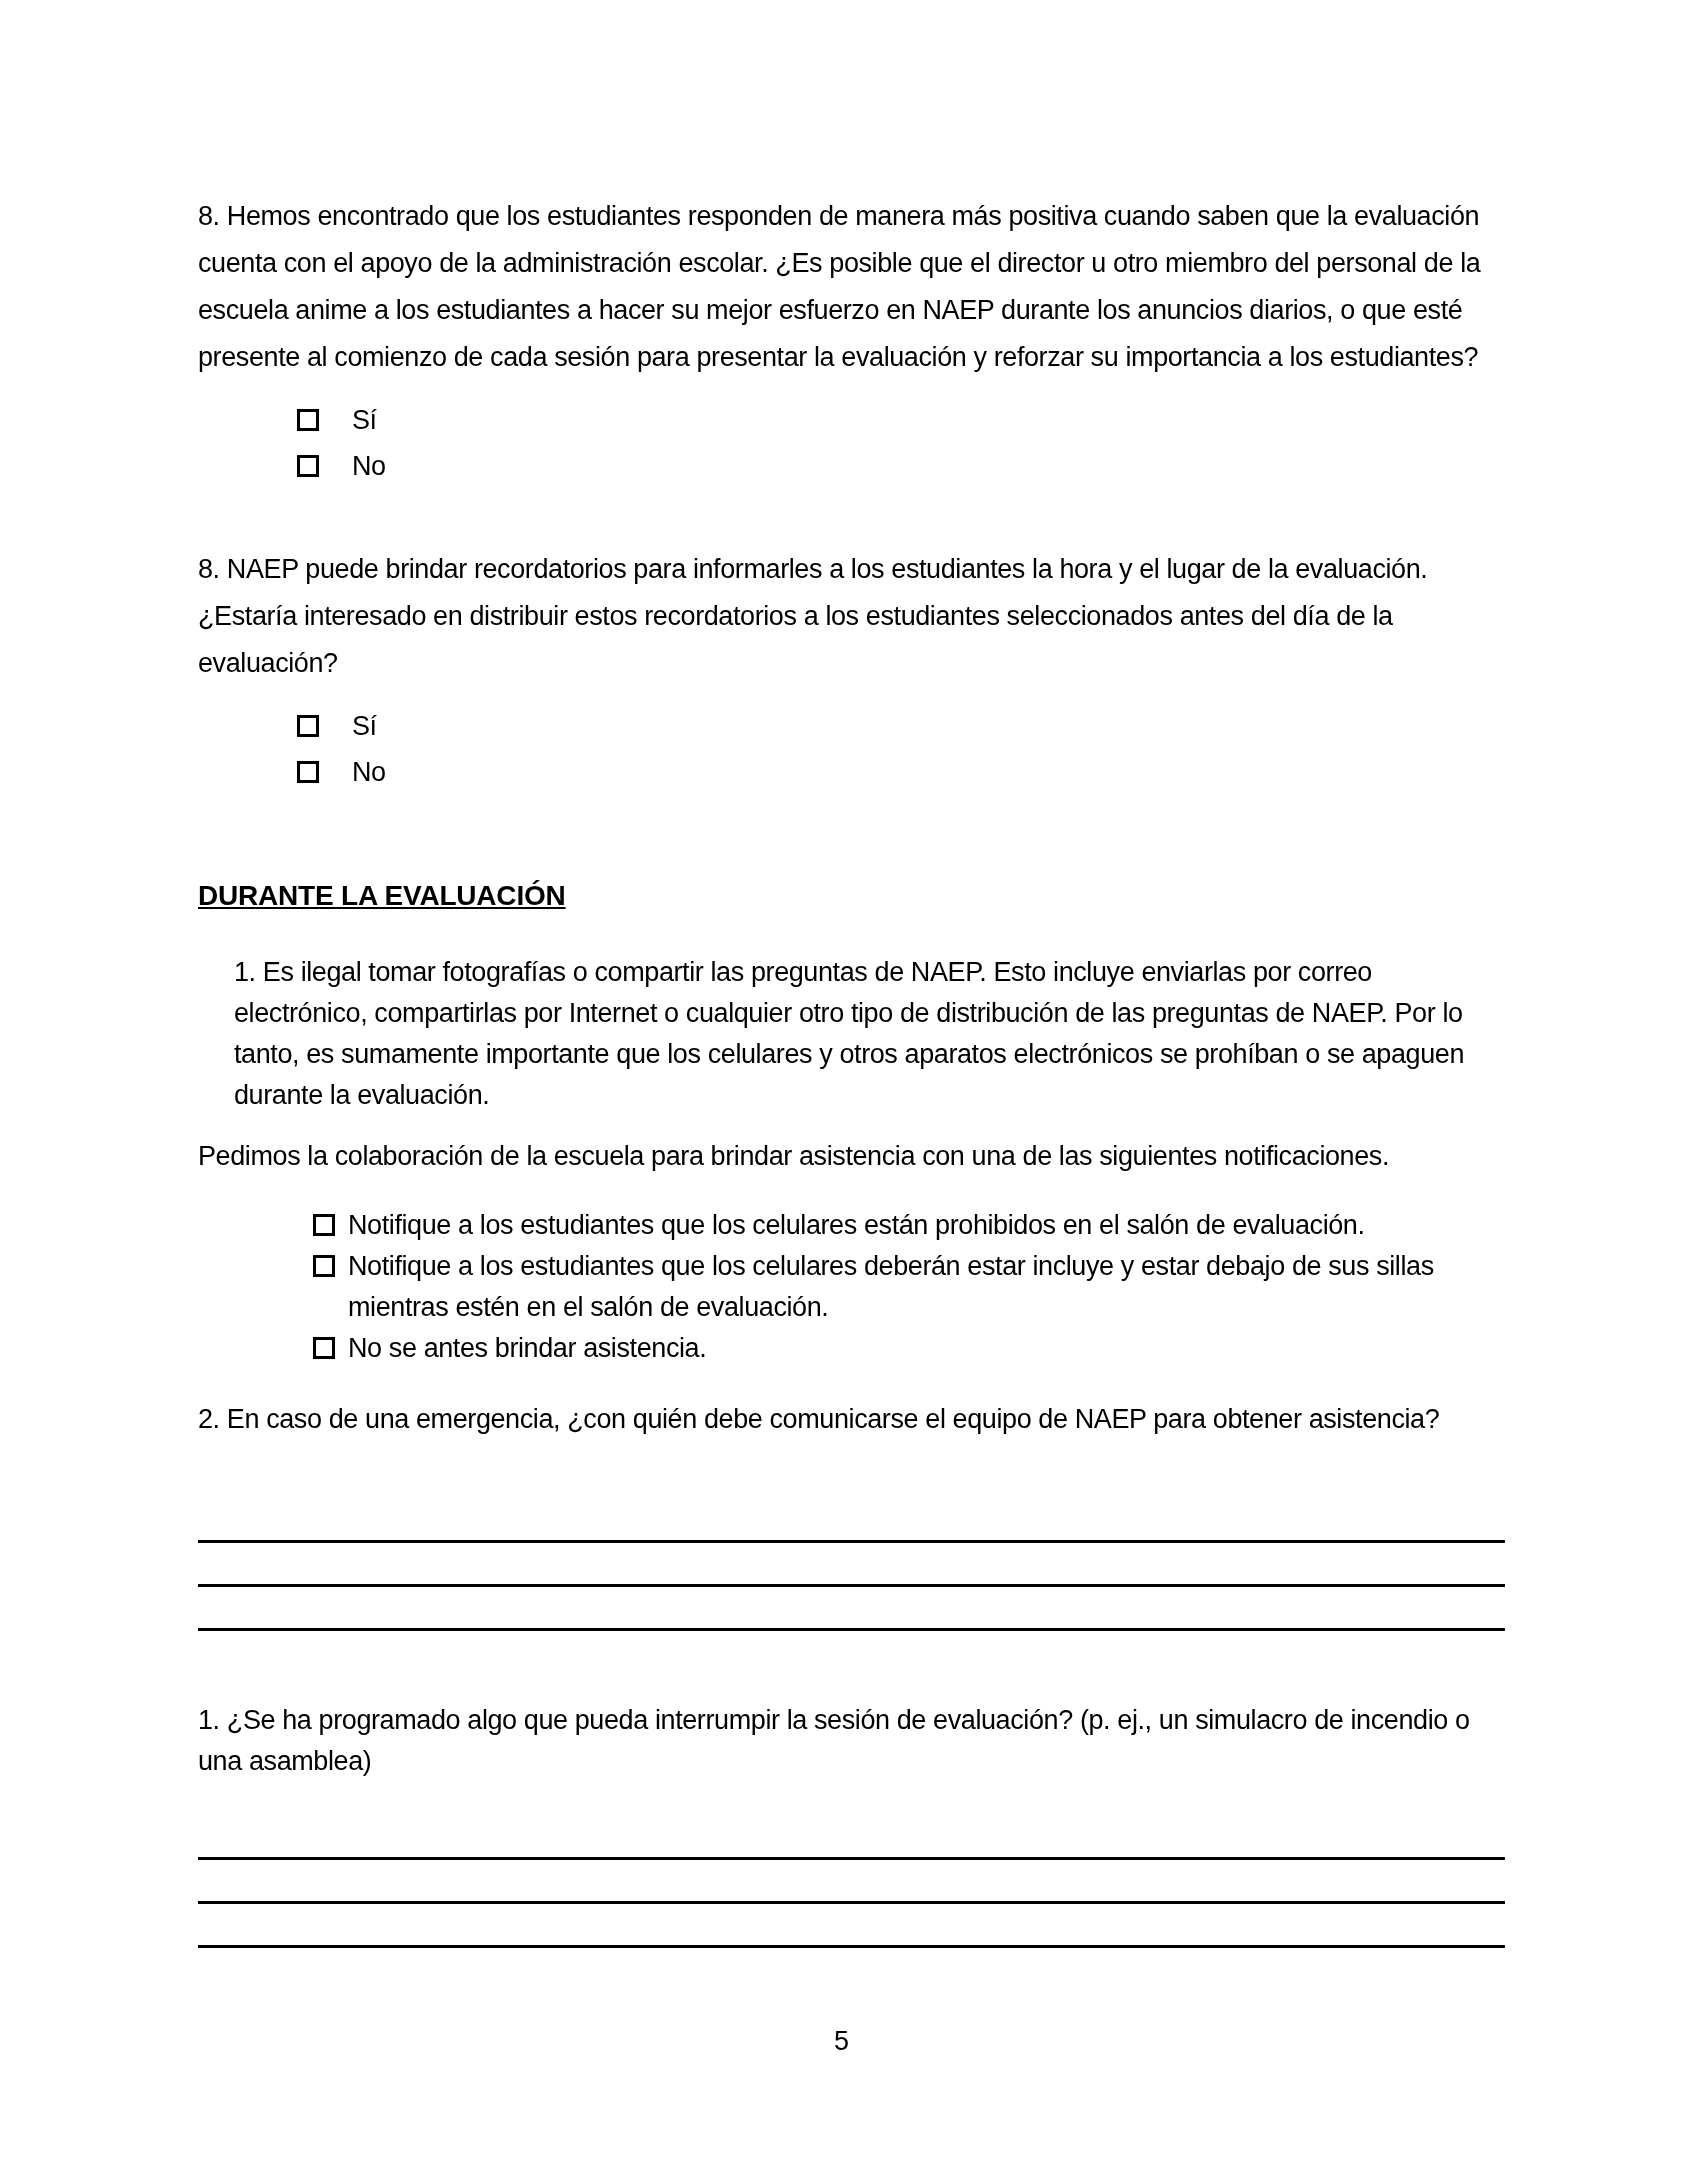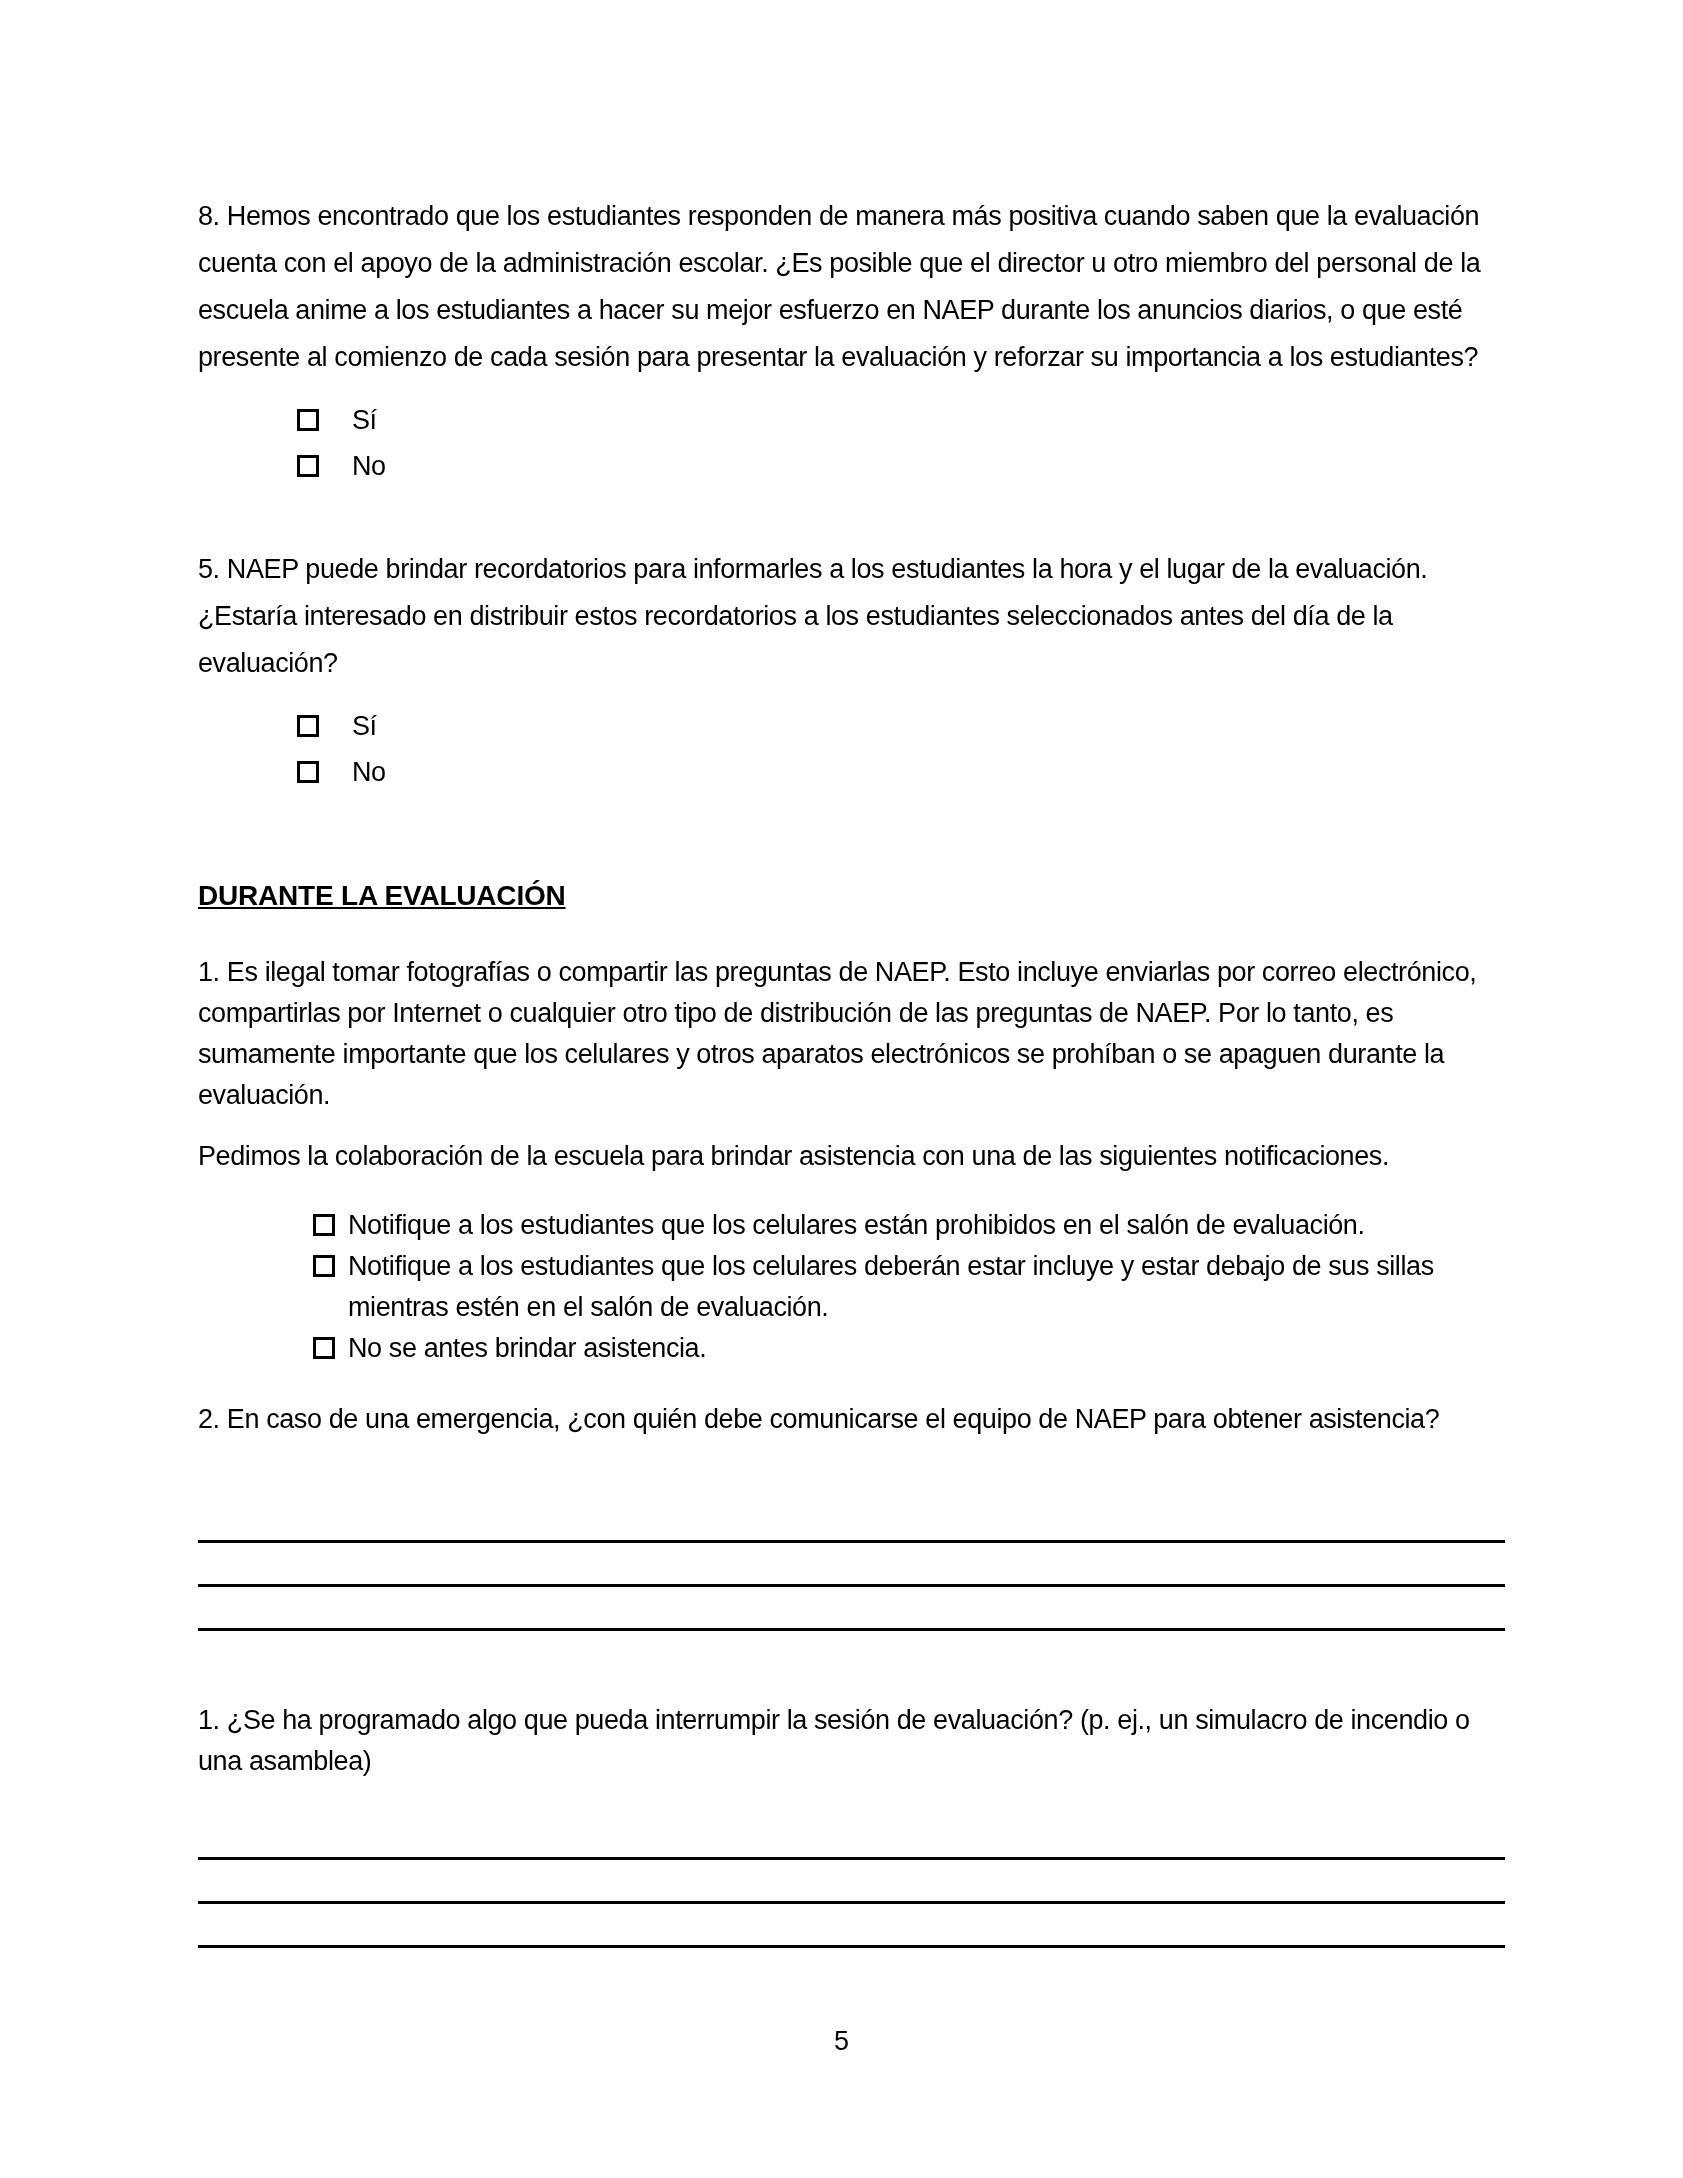--- a/index.html
+++ b/index.html
@@ -36,21 +36,21 @@
 
   .section-heading {
     margin: 81px 0 0 0;
     font-size: 28px;
     font-weight: bold;
     letter-spacing: -0.2px;
     line-height: 40px;
     text-decoration: underline;
   }
 
-  .q1-para { margin-top: 36px; }
+  .q1-para { margin-top: 36px; margin-left: 36px; }
   .note-para { margin-top: 20px; white-space: nowrap; }
 
   .cb-list { margin: 28px 0 0 99px; }
   .cb-item {
     display: flex;
     align-items: flex-start;
     font-size: 27px;
     letter-spacing: -0.4px;
     line-height: 41px;
     margin-left: 16px;
@@ -89,21 +89,21 @@
         <span class="option-label">Sí</span>
       </div>
       <div class="option">
         <span class="cb"></span>
         <span class="option-label">No</span>
       </div>
     </div>
   </section>
 
   <section>
-    <p class="para lh-wide" style="margin-top:57px;">5. NAEP puede brindar recordatorios para informarles a los estudiantes la hora y el lugar de la evaluación. ¿Estaría interesado en distribuir estos recordatorios a los estudiantes seleccionados antes del día de la evaluación?</p>
+    <p class="para lh-wide" style="margin-top:57px;">8. NAEP puede brindar recordatorios para informarles a los estudiantes la hora y el lugar de la evaluación. ¿Estaría interesado en distribuir estos recordatorios a los estudiantes seleccionados antes del día de la evaluación?</p>
     <div class="options">
       <div class="option">
         <span class="cb"></span>
         <span class="option-label">Sí</span>
       </div>
       <div class="option">
         <span class="cb"></span>
         <span class="option-label">No</span>
       </div>
     </div>

